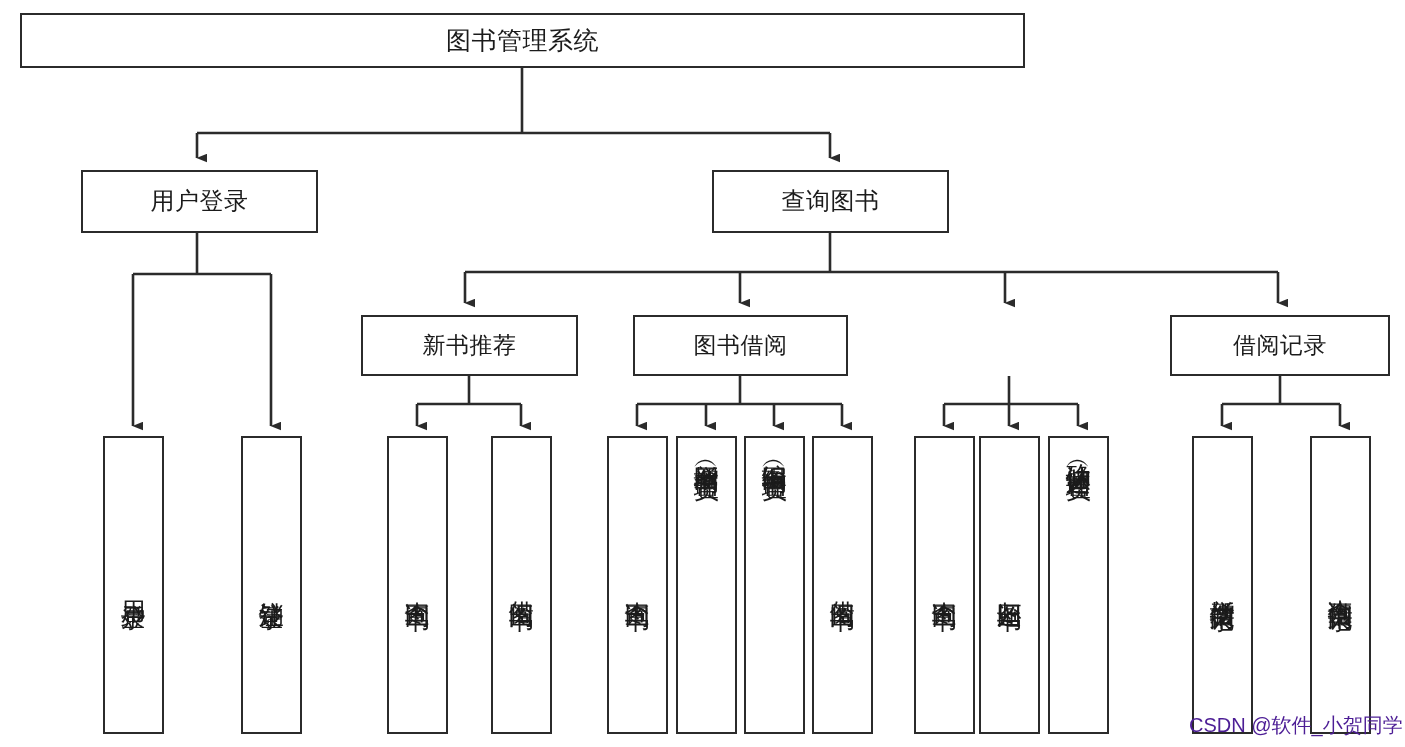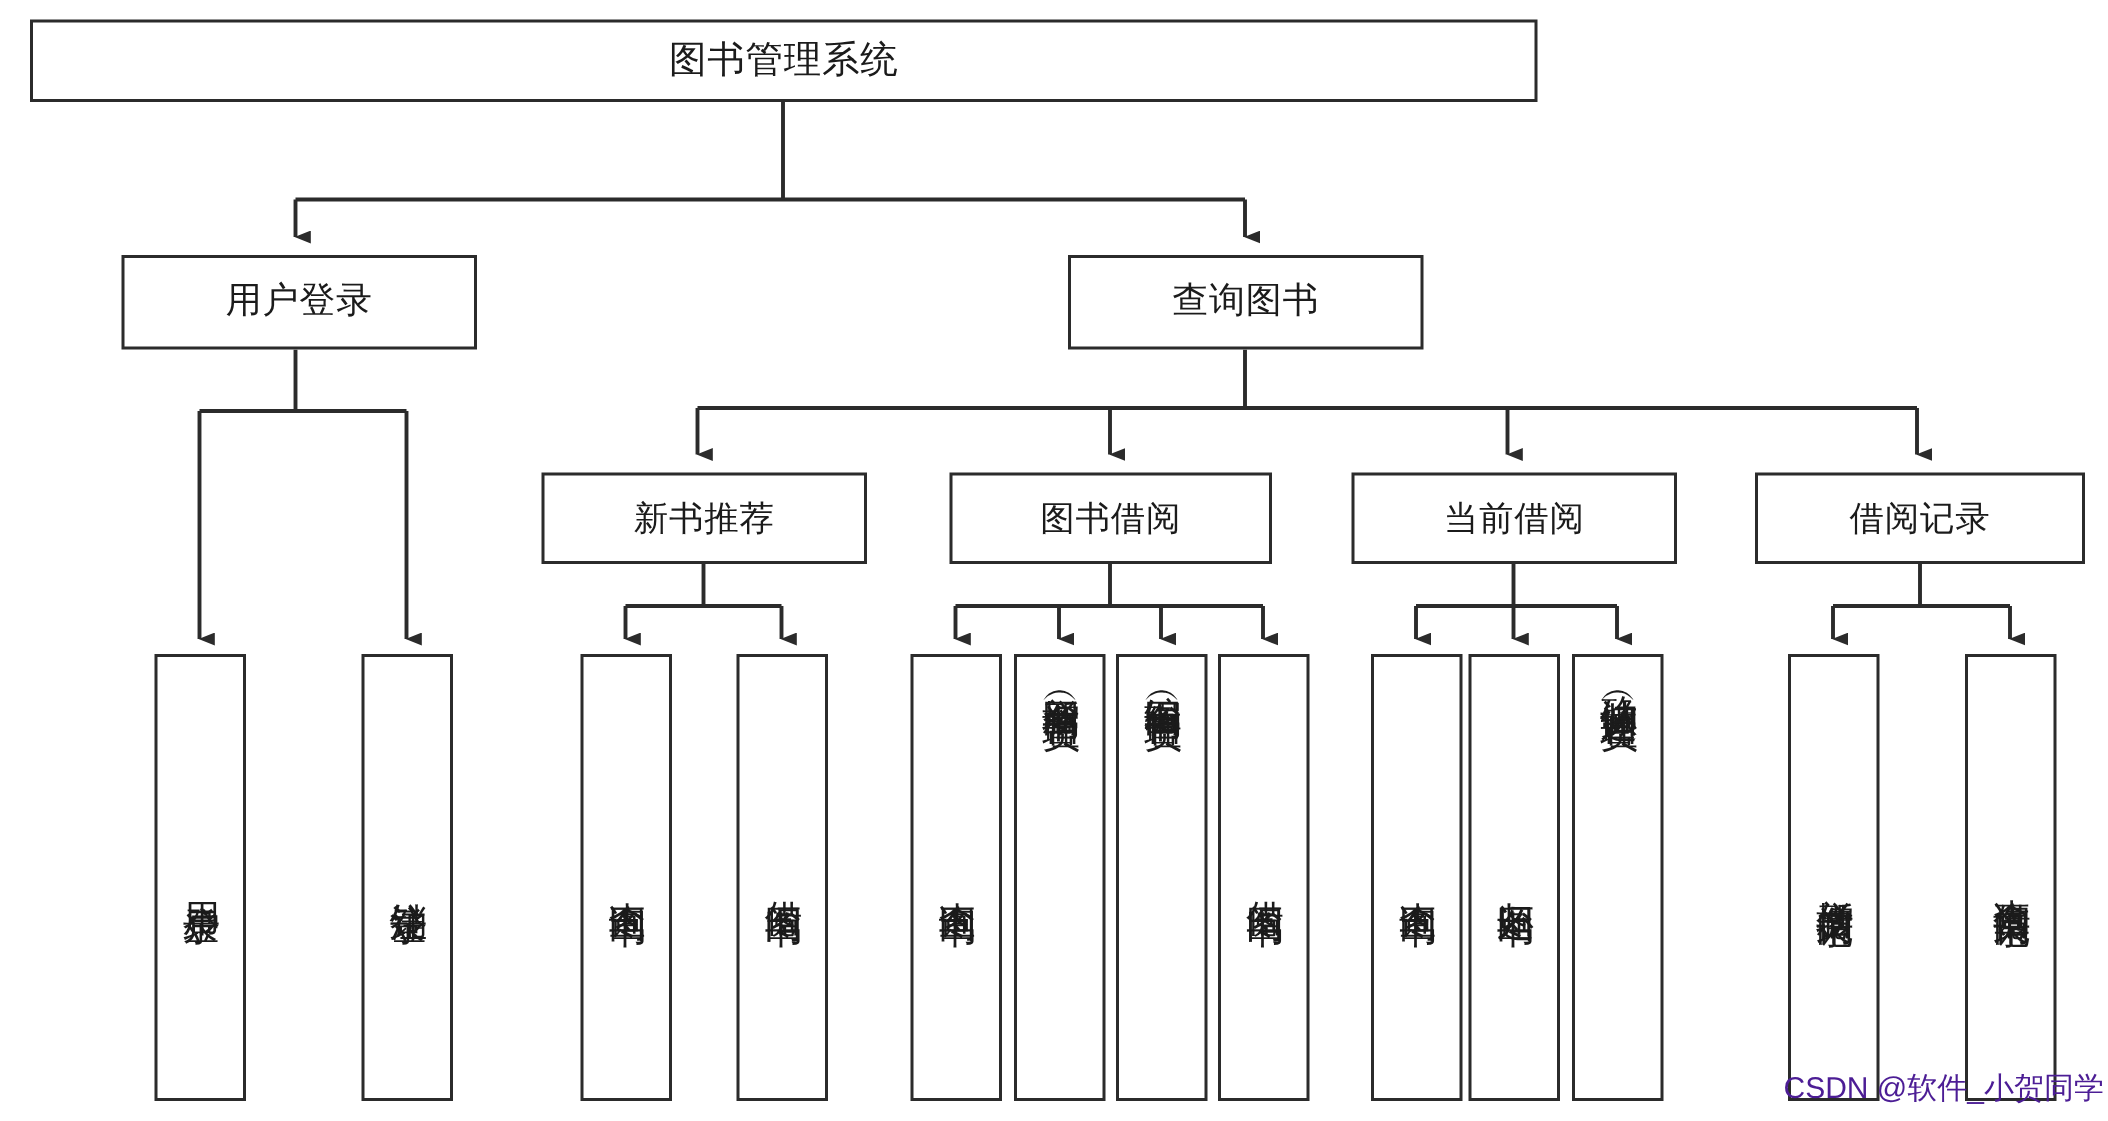--- a/index.html
+++ b/index.html
@@ -143,23 +143,20 @@
   </div>
 
   <div class="node level-2" style="left:361px; top:315px; width:217px; height:61px;">
     <span class="node-label">新书推荐</span>
   </div>
 
   <div class="node level-2" style="left:633px; top:315px; width:215px; height:61px;">
     <span class="node-label">图书借阅</span>
   </div>
 
-  <div class="node level-2" style="left:901px; top:315px; width:217px; height:61px;">
-    <span class="node-label">当前借阅</span>
-  </div>
 
   <div class="node level-2" style="left:1170px; top:315px; width:220px; height:61px;">
     <span class="node-label">借阅记录</span>
   </div>
 
   <div class="node leaf" style="left:103px; top:436px; width:61px; height:298px;">
     <span class="node-label">用户登录</span>
   </div>
 
   <div class="node leaf" style="left:241px; top:436px; width:61px; height:298px;">

